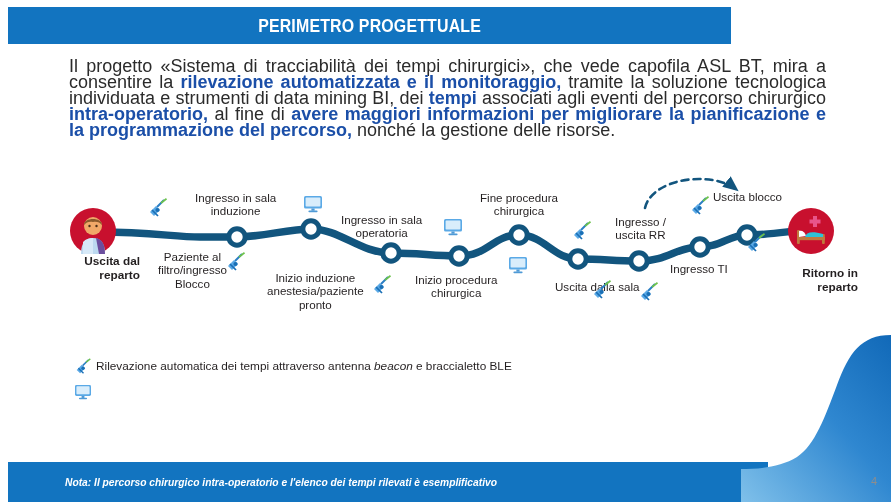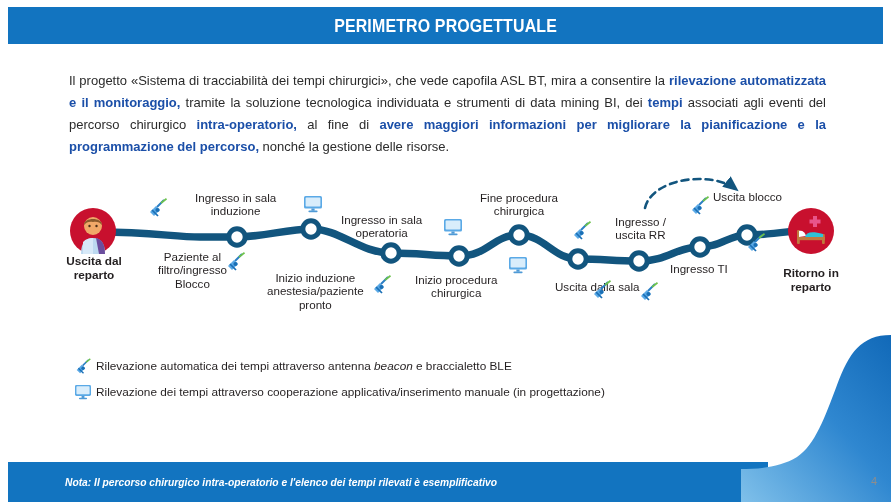--- a/index.html
+++ b/index.html
@@ -14,45 +14,45 @@
     overflow: hidden;
     font-family: "Liberation Sans", sans-serif;
     color: #231f20;
   }
 
   
   #title-bar {
     position: absolute;
     left: 8px;
     top: 7px;
-    width: 875px;
+    width: 723px;
     height: 37px;
     background: #1274c0;
     display: flex;
     align-items: center;
     justify-content: center;
   }
   #title-bar .title-text {
     color: #ffffff;
     font-weight: bold;
     font-size: 18.5px;
     letter-spacing: 0.2px;
     transform: scaleX(0.86);
     transform-origin: center;
     white-space: nowrap;
   }
 
   
   #intro-paragraph {
     position: absolute;
     left: 69px;
-    top: 70px;
+    top: 58px;
     width: 757px;
-    font-size: 13px;
-    line-height: 22px;
+    font-size: 18px;
+    line-height: 16px;
     text-align: justify;
     color: #2b2b2b;
   }
   #intro-paragraph .hl {
     color: #1b4fa8;
     font-weight: bold;
   }
 
   
   #journey-diagram {
@@ -74,21 +74,21 @@
     line-height: 13.4px;
     text-align: center;
     color: #231f20;
     white-space: nowrap;
   }
   .endpoint-label {
     position: absolute;
     font-size: 11.8px;
     line-height: 13.6px;
     font-weight: bold;
-    text-align: center;
+    text-align: right;
     color: #231f20;
     white-space: nowrap;
   }
 
   .icon-beacon, .icon-monitor {
     position: absolute;
   }
 
   
   #legend {
@@ -339,21 +339,20 @@
   </div>
   <div class="legend-row">
     <span class="legend-icon">
       <svg width="18" height="16" viewBox="0 0 20 18">
         <rect x="1" y="1" width="18" height="12.5" rx="1.6" fill="#5aa9e6"></rect>
         <rect x="2.6" y="2.6" width="14.8" height="9" rx="0.8" fill="#d9edfb"></rect>
         <rect x="8.4" y="13.5" width="3.2" height="2.2" fill="#4f9ad6"></rect>
         <rect x="5.4" y="15.4" width="9.2" height="1.8" rx="0.9" fill="#4f9ad6"></rect>
       </svg>
     </span>
-    <span class="legend-text">Rilevazione dei tempi attraverso cooperazione applicativa/inserimento manuale (in progettazione)</span>
   </div>
 </div>
 
 <div id="footer-bar">
   <span class="footer-text">Nota: Il percorso chirurgico intra-operatorio e l'elenco dei tempi rilevati è esemplificativo</span>
 </div>
 <svg id="corner-swoosh" viewBox="0 0 150 175">
   <defs>
     <linearGradient id="swooshGrad" x1="0" y1="1" x2="1" y2="0">
       <stop offset="0%" stop-color="#7fc0ea"></stop>

